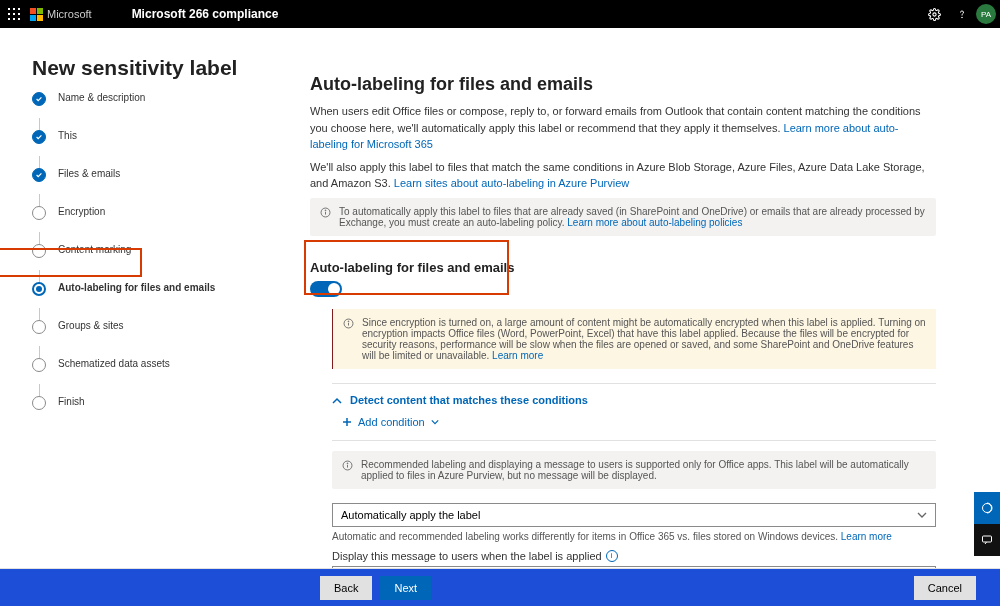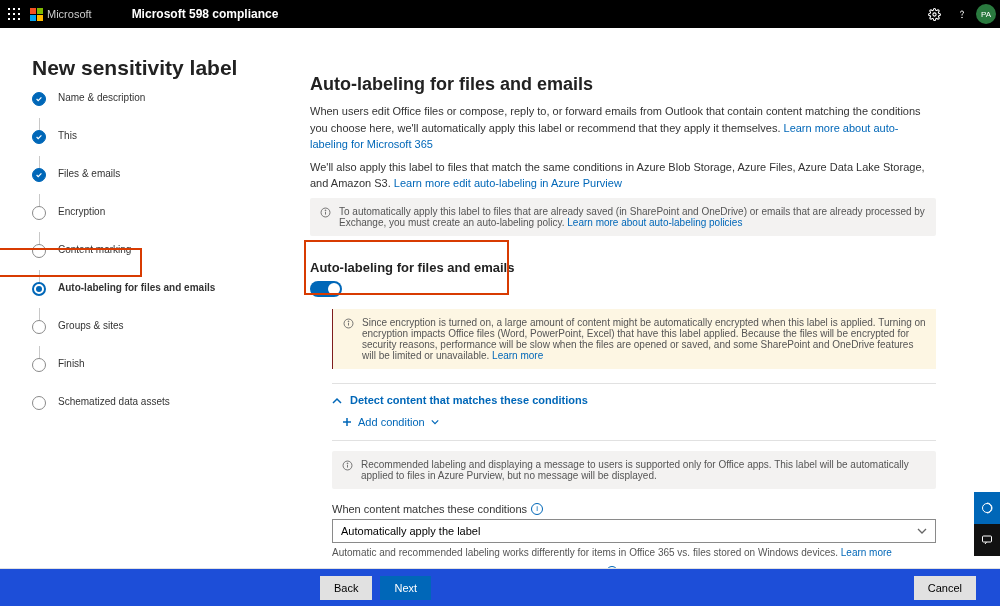--- a/index.html
+++ b/index.html
@@ -87,21 +87,21 @@
   </div>
   <div class="mslogo">
     <span class="grid">
       <span class="sq" style="background:#f25022"></span>
         <span class="sq" style="background:#7fba00"></span>
       <span class="sq" style="background:#00a4ef"></span>
         <span class="sq" style="background:#ffb900"></span>
     </span>
     <span class="txt">Microsoft</span>
   </div>
-  <div class="prodname">Microsoft 598 compliance</div>
+  <div class="prodname">Microsoft 266 compliance</div>
   <div class="spacer"></div>
   <div class="topicon">
     <svg width="13" height="13" viewBox="0 0 24 24" fill="none" stroke="#fff" stroke-width="2">
         <circle cx="12" cy="12" r="3"></circle>
         <path d="M19.4 15a1.7 1.7 0 0 0 .3 1.8l.1.1a2 2 0 1 1-2.8 2.8l-.1-.1a1.7 1.7 0 0 0-1.8-.3 1.7 1.7 0 0 0-1 1.5V21a2 2 0 1 1-4 0v-.1a1.7 1.7 0 0 0-1.1-1.5 1.7 1.7 0 0 0-1.8.3l-.1.1a2 2 0 1 1-2.8-2.8l.1-.1a1.7 1.7 0 0 0 .3-1.8 1.7 1.7 0 0 0-1.5-1H3a2 2 0 1 1 0-4h.1a1.7 1.7 0 0 0 1.5-1.1 1.7 1.7 0 0 0-.3-1.8l-.1-.1a2 2 0 1 1 2.8-2.8l.1.1a1.7 1.7 0 0 0 1.8.3H9a1.7 1.7 0 0 0 1-1.5V3a2 2 0 1 1 4 0v.1a1.7 1.7 0 0 0 1 1.5 1.7 1.7 0 0 0 1.8-.3l.1-.1a2 2 0 1 1 2.8 2.8l-.1.1a1.7 1.7 0 0 0-.3 1.8V9a1.7 1.7 0 0 0 1.5 1H21a2 2 0 1 1 0 4h-.1a1.7 1.7 0 0 0-1.5 1z"></path>
       </svg>
   </div>
   <div class="topicon">
     <svg width="12" height="12" viewBox="0 0 24 24" fill="none" stroke="#fff" stroke-width="2">
         <path d="M9 9a3 3 0 1 1 4.2 2.7c-.8.4-1.2 1.1-1.2 2V15"></path>
@@ -160,35 +160,35 @@
           <span>Auto-labeling for files and emails</span>
           <span class="line"></span>
         </div>
         <div class="step pending">
           <span class="dot"></span>
           <span>Groups &amp; sites</span>
           <span class="line"></span>
         </div>
         <div class="step pending">
           <span class="dot"></span>
+          <span>Schematized data assets</span>
+          <span class="line"></span>
+        </div>
+        <div class="step pending">
+          <span class="dot"></span>
           <span>Finish</span>
-        </div>
-        <div class="step pending">
-          <span class="dot"></span>
-          <span>Schematized data assets</span>
-          <span class="line"></span>
         </div>
       </div>
     <div class="redbox" style="left:-8px; top:180px; width:150px; height:29px;"></div>
   </div>
 
   <div class="main">
     <h1 class="section">Auto-labeling for files and emails</h1>
     <p class="desc"><span>When users edit Office files or compose, reply to, or forward emails from Outlook that contain content matching the conditions you choose here, we'll automatically apply this label or recommend that they apply it themselves. </span><a class="link">Learn more about auto-labeling for Microsoft 365</a></p>
-    <p class="desc"><span>We'll also apply this label to files that match the same conditions in Azure Blob Storage, Azure Files, Azure Data Lake Storage, and Amazon S3. </span><a class="link">Learn more edit auto-labeling in Azure Purview</a></p>
+    <p class="desc"><span>We'll also apply this label to files that match the same conditions in Azure Blob Storage, Azure Files, Azure Data Lake Storage, and Amazon S3. </span><a class="link">Learn sites about auto-labeling in Azure Purview</a></p>
 
     <div class="infobar">
       <span class="infoicon">
         <svg width="11" height="11" viewBox="0 0 16 16" fill="none" stroke="#666" stroke-width="1.3">
             <circle cx="8" cy="8" r="6.5"></circle>
             <line x1="8" y1="7" x2="8" y2="11"></line>
             <circle cx="8" cy="4.8" r="0.6" fill="#666"></circle>
           </svg>
       </span>
       <span><span>To automatically apply this label to files that are already saved (in SharePoint and OneDrive) or emails that are already processed by Exchange, you must create an auto-labeling policy. </span><a class="link">Learn more about auto-labeling policies</a></span>
@@ -236,24 +236,20 @@
       <span class="infoicon">
         <svg width="11" height="11" viewBox="0 0 16 16" fill="none" stroke="#666" stroke-width="1.3">
             <circle cx="8" cy="8" r="6.5"></circle>
             <line x1="8" y1="7" x2="8" y2="11"></line>
             <circle cx="8" cy="4.8" r="0.6" fill="#666"></circle>
           </svg>
       </span>
       <span>Recommended labeling and displaying a message to users is supported only for Office apps. This label will be automatically applied to files in Azure Purview, but no message will be displayed.</span>
     </div>
 
-    <div class="label">
-      <span>When content matches these conditions</span>
-      <span class="qh">i</span>
-    </div>
     <div class="select">
       <span>Automatically apply the label</span>
       <svg width="10" height="10" viewBox="0 0 10 10">
           <path d="M1 3 L5 7 L9 3" fill="none" stroke="#666" stroke-width="1.3"></path>
         </svg>
     </div>
     <div class="hint"><span>Automatic and recommended labeling works differently for items in Office 365 vs. files stored on Windows devices. </span><a class="link">Learn more</a></div>
 
     <div class="label">
       <span>Display this message to users when the label is applied</span>

